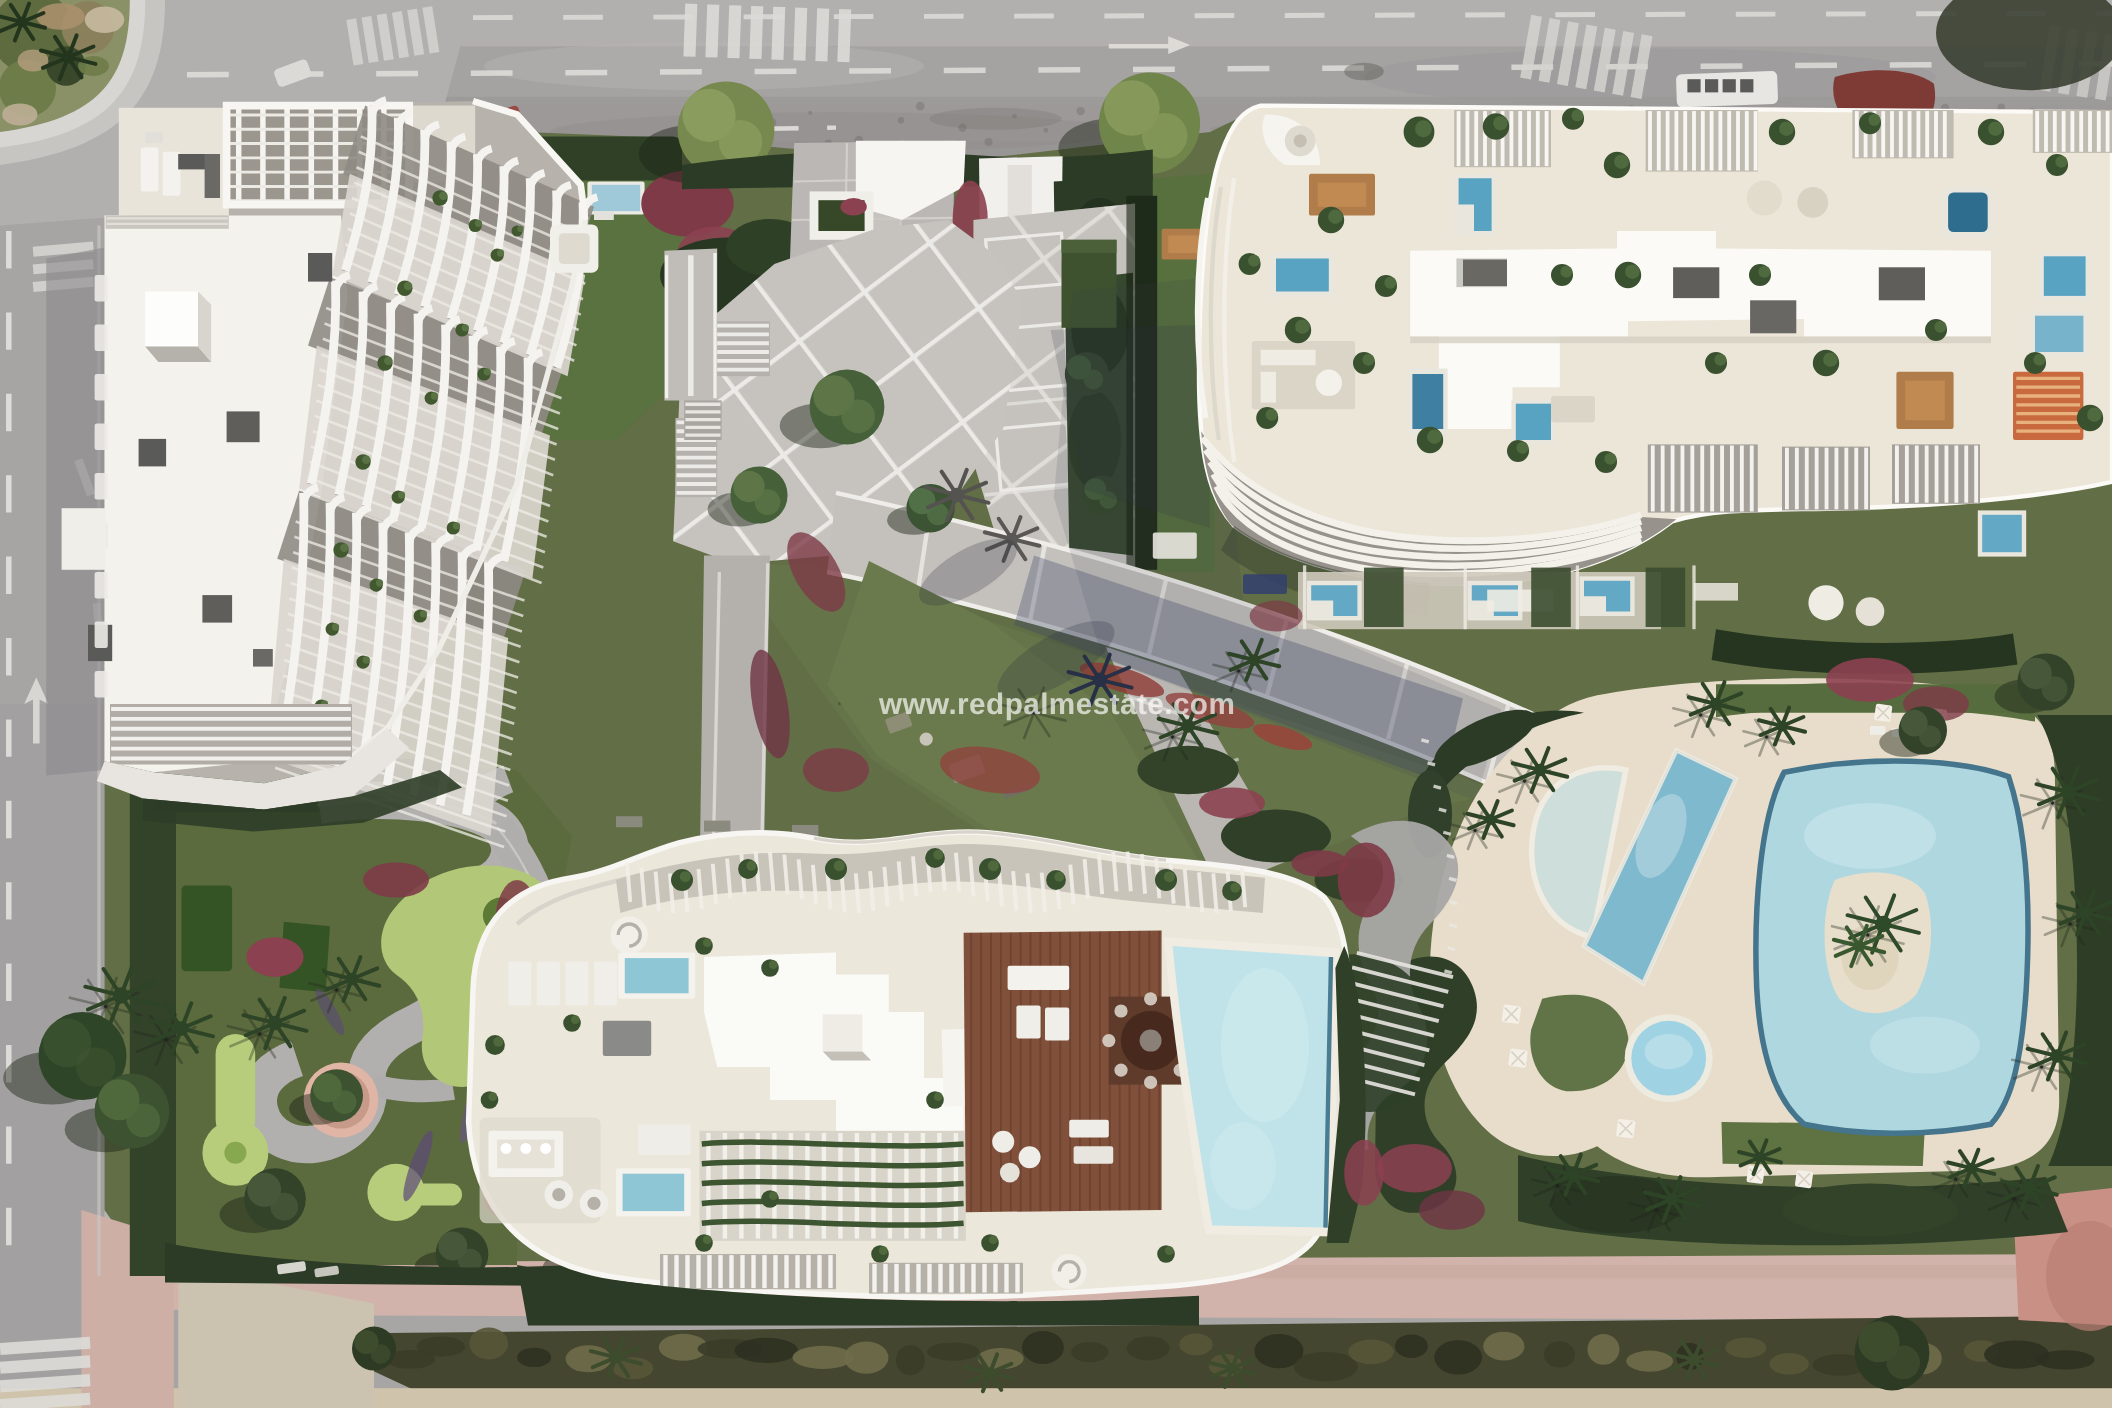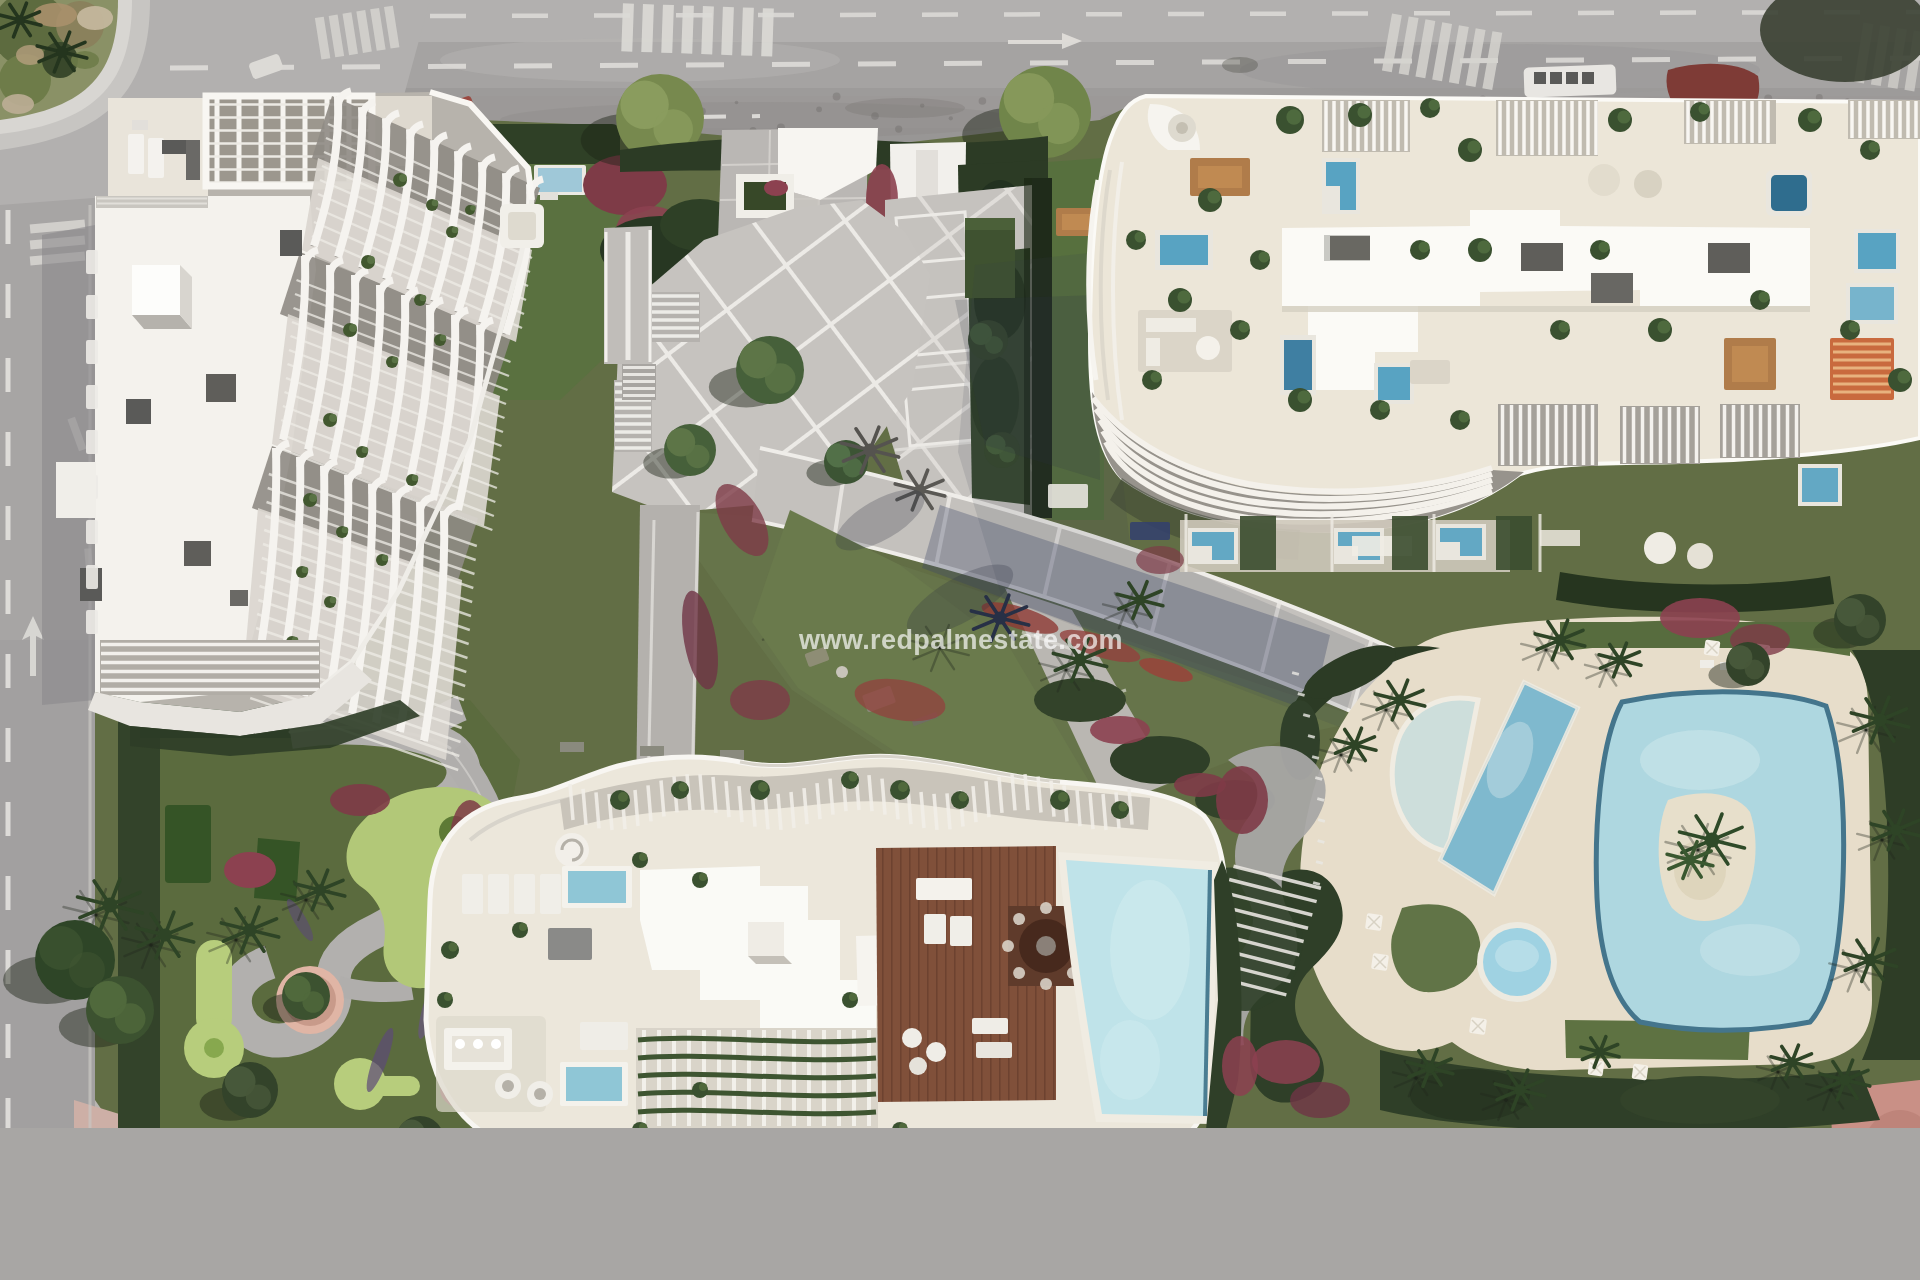--- a/index.html
+++ b/index.html
@@ -1,15 +1,15 @@
 <!DOCTYPE html>
 <html><head><meta charset="utf-8">
 <style>
 html,body{margin:0;padding:0;background:#a8a6a4;font-family:"Liberation Sans",sans-serif;}
-#scene{width:1920px;height:1128px;overflow:hidden;position:relative;}
+#scene{width:1920px;height:1280px;overflow:hidden;position:relative;}
 svg{display:block}
 </style></head>
 <body>
 <div id="scene">
 <svg width="1920" height="1280" viewBox="0 0 1920 1280" xmlns="http://www.w3.org/2000/svg">
 <defs>
 <pattern id="tiles" width="74" height="74" patternUnits="userSpaceOnUse" patternTransform="rotate(-37 900 400)">
   <rect width="74" height="74" fill="#c6c3bf"></rect>
   <rect width="74" height="4" fill="#eceae6"></rect>
   <rect width="4" height="74" fill="#eceae6"></rect>

